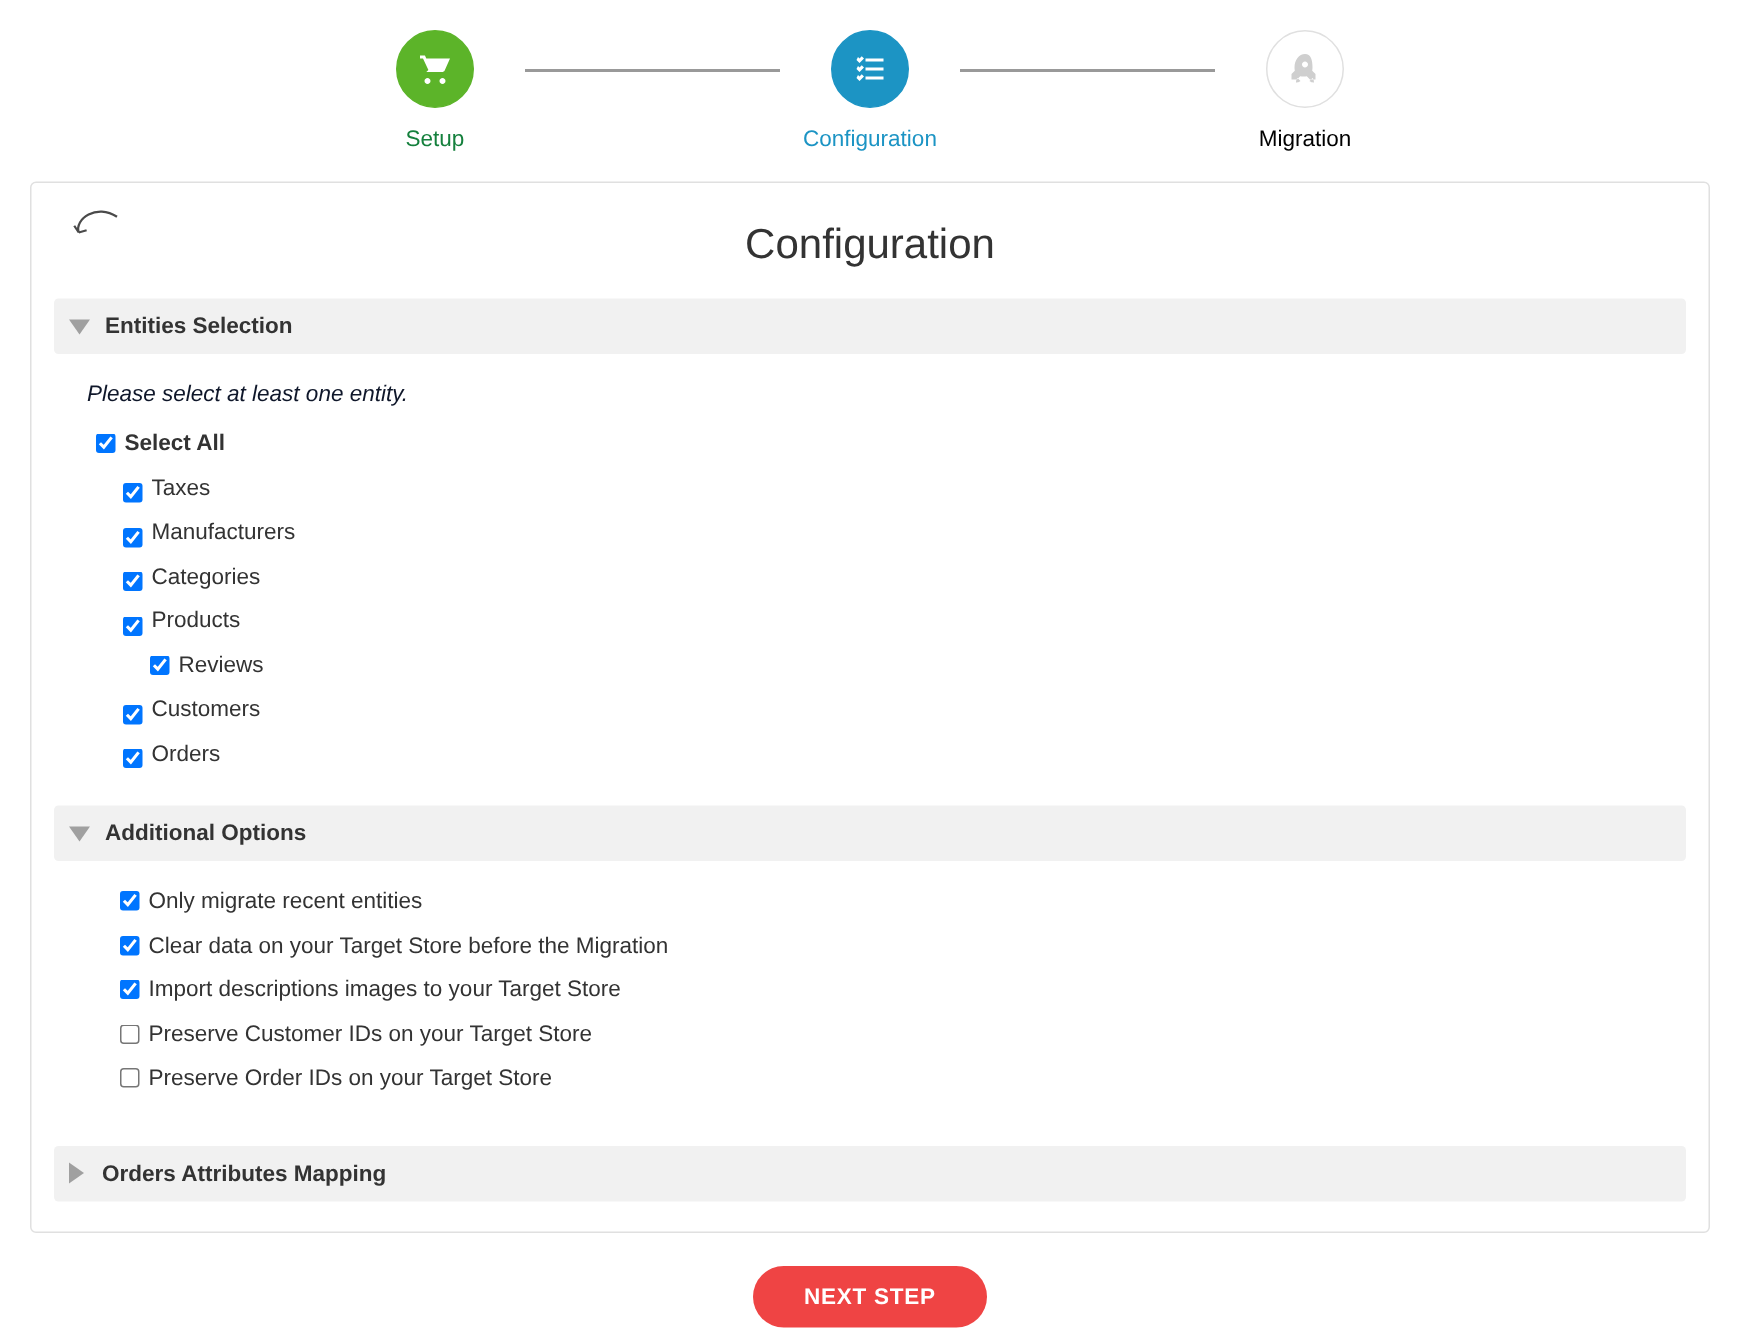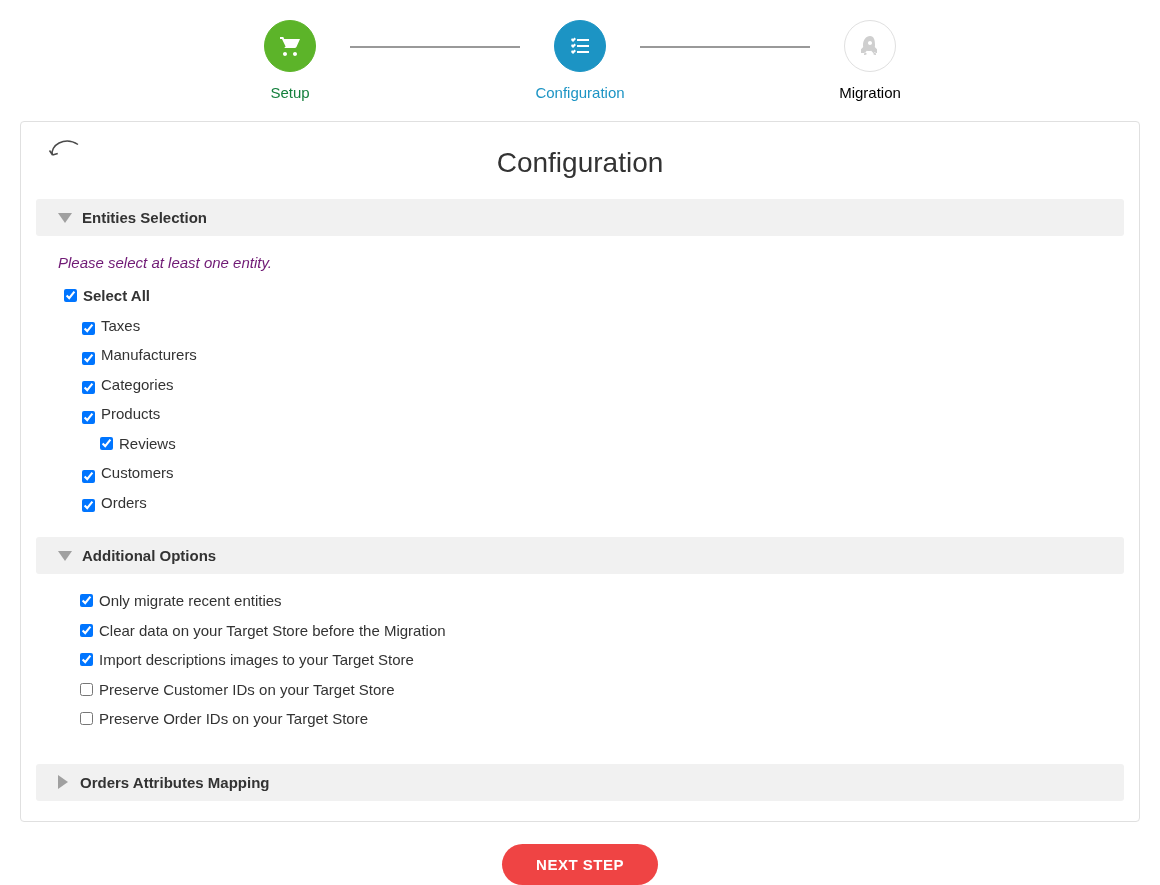--- a/index.html
+++ b/index.html
@@ -72,21 +72,21 @@
     flex: 1;
     text-align: center;
     font-size: 28px;
     font-weight: 400;
     color: #333;
     margin: 5px 0 20px;
   }
   .section-bar {
     background: #f1f1f1;
     border-radius: 3px;
-    padding: 10px 22px;
+    padding: 10px 10px;
     display: flex;
     align-items: center;
     cursor: pointer;
     text-align: center;
   }
   .section-bar .tri {
     width: 0; height: 0;
     border-left: 7px solid transparent;
     border-right: 7px solid transparent;
     border-top: 10px solid #a0a0a0;
@@ -99,21 +99,21 @@
     border-right: none;
     margin-right: 12px;
   }
   .section-bar .section-title {
     font-weight: 700;
     font-size: 15px;
     color: #333;
   }
   .helper {
     font-style: italic;
-    color: #701a75;
+    color: #0f172a;
     margin: 18px 0 12px 22px;
     font-size: 15px;
   }
   .check-list {
     margin-left: 24px;
     font-size: 15px;
   }
   .check-item {
     display: flex;
     align-items: center;

